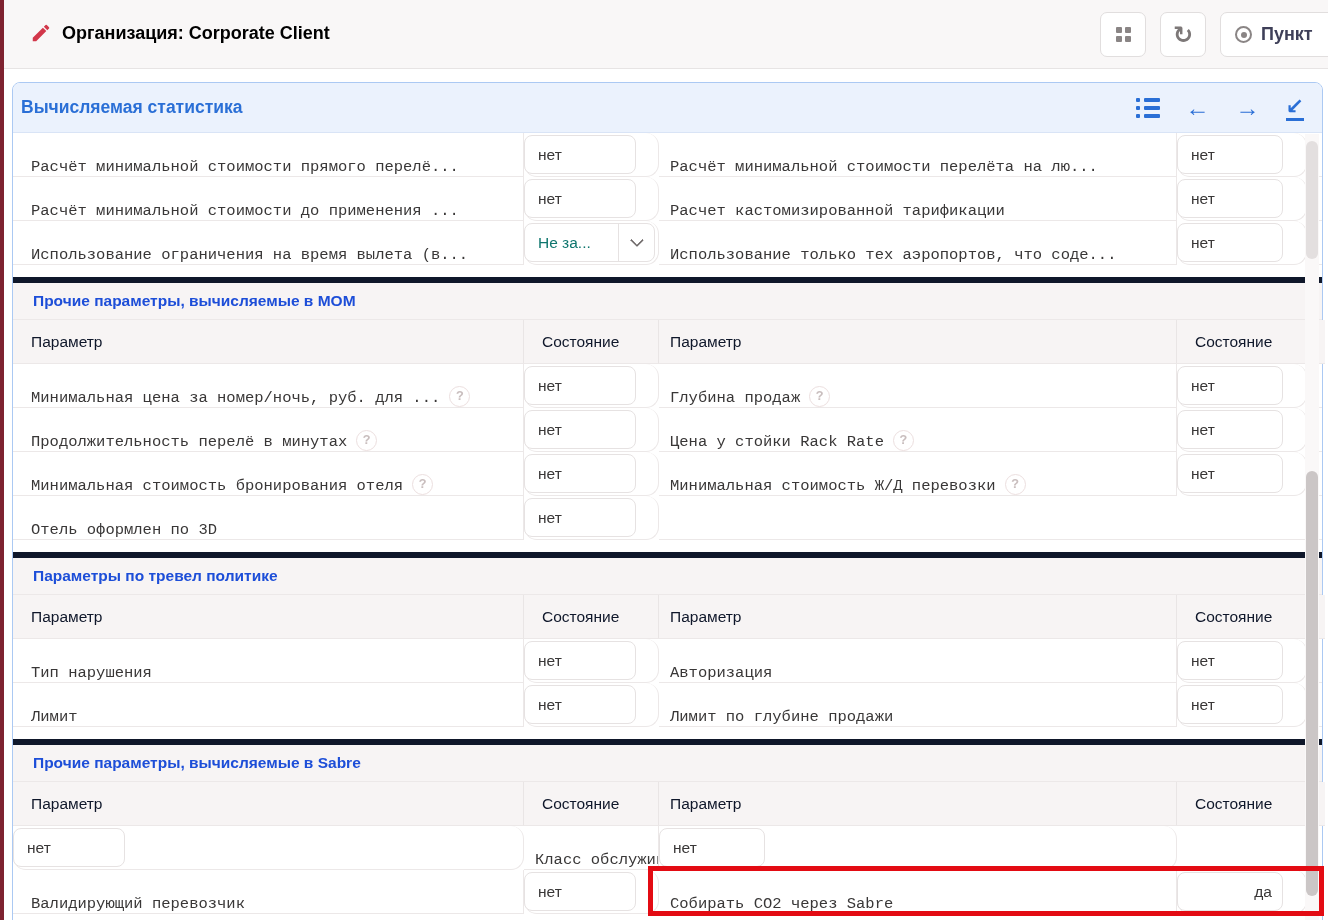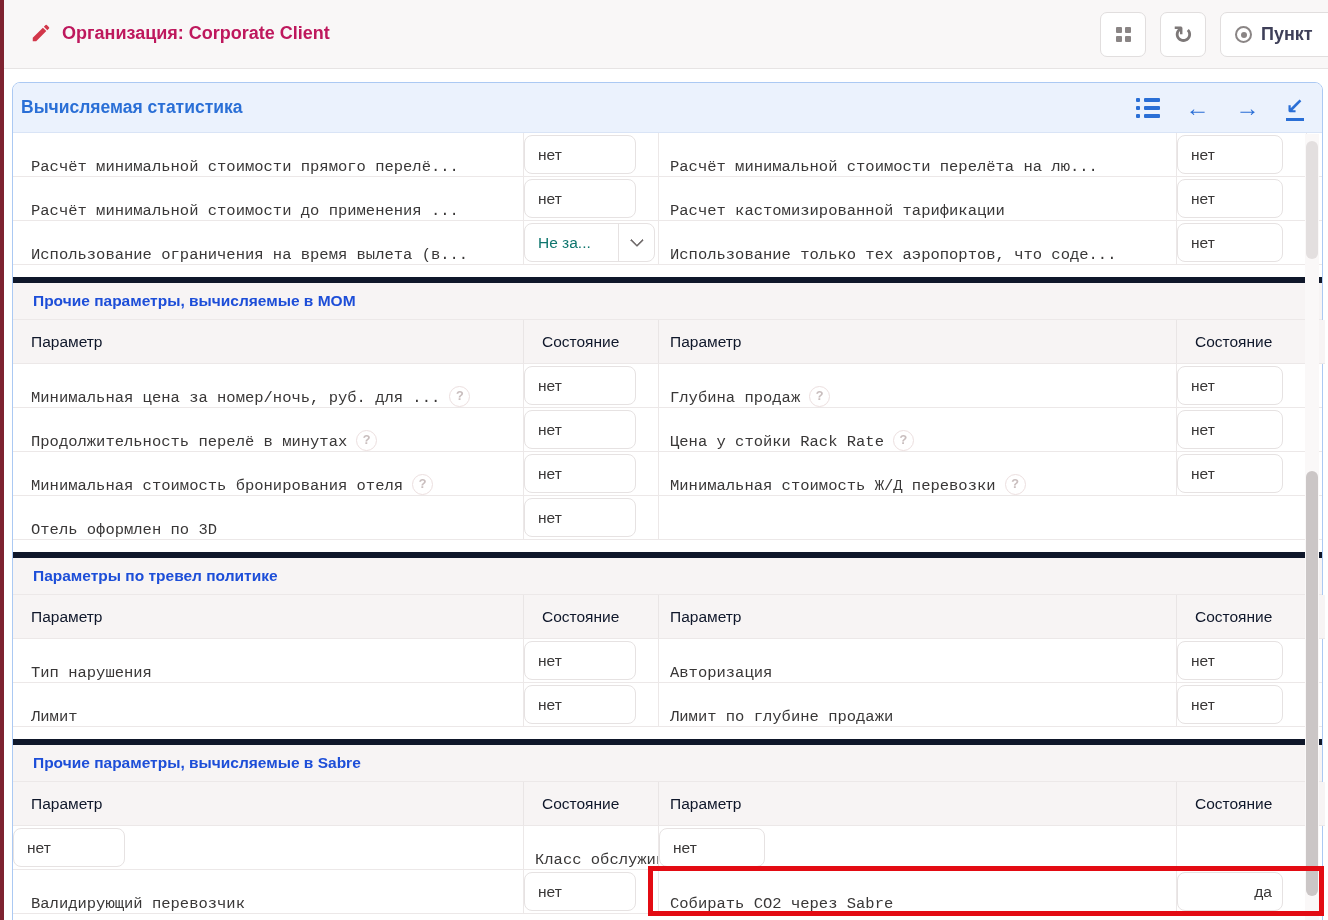--- a/index.html
+++ b/index.html
@@ -8,21 +8,21 @@
   body { position:relative; }
 
   
   .left-bar { position:absolute; left:0; top:0; width:4px; height:920px; background:#7e2230; z-index:40; }
 
   
   .win-header { position:absolute; left:0; top:0; width:1328px; height:69px;
     background:#f9f7f7; border-bottom:1px solid #e7e4e4; }
   .win-title-wrap { position:absolute; left:30px; top:22px; display:flex; align-items:center; gap:10px; }
   .pencil-icon { width:22px; height:22px; display:inline-block; }
-  .win-title { font-size:18px; font-weight:700; color:#be185d; }
+  .win-title { font-size:18px; font-weight:700; color:#000000; }
   .win-actions { position:absolute; right:-42px; top:12px; display:flex; gap:14px; }
   .hbtn { height:45px; background:#ffffff; border:1px solid #e1dede; border-radius:7px;
     display:flex; align-items:center; justify-content:center; gap:9px; cursor:pointer; }
   .hbtn.sq { width:46px; }
   .hbtn.wide { width:150px; padding:0 14px; justify-content:flex-start; }
   .grid-icon { display:grid; grid-template-columns:6px 6px; grid-template-rows:6px 6px; gap:3px; }
   .grid-icon span { background:#8a8585; border-radius:1px; }
   .refresh-icon { font-size:24px; color:#7d7878; line-height:1; font-weight:700; }
   .eye-icon { width:17px; height:17px; border:2px solid #8a8585; border-radius:50%;
     display:inline-flex; align-items:center; justify-content:center; }
@@ -43,21 +43,21 @@
   .list-icon i s { width:16px; height:3.5px; background:#2a6fd6; border-radius:1px; display:inline-block; }
   .tool.dock { border-bottom:3px solid #2a6fd6; padding-bottom:0px; font-size:22px; }
 
   
   .trow, .chrow { display:grid; grid-template-columns:511px 135px 518px 130px auto; }
   .trow { height:44px; }
   .cell { border-bottom:1px solid #ece8e8; position:relative; background:#ffffff; }
   .pcell { border-right:1px solid #ece8e8; display:flex; align-items:flex-end; padding-left:18px;
     font-size:15.5px; color:#393737; overflow:hidden; white-space:nowrap;font-family:Liberation Mono, monospace; }
   .pcell.c2 { padding-left:11px; }
-  .scell { border-right:1px solid #ece8e8; display:flex; align-items:center; }
+  .scell { border-right:1px solid #ece8e8; display:flex; align-items:center;border-radius:13px; }
   .strip { border-right:none; }
   .sbox { height:39px; flex:0 0 auto; width:112px; margin:0 0 0 0; background:#ffffff;
     border:1px solid #e6e2e2; border-radius:8px; font-size:15.5px; color:#393737;
     display:flex; align-items:center; padding:0 10px 0 13px; }
   .scell.s2 .sbox { width:106px; }
   .sbox.right { justify-content:flex-end; }
   .cell.blank { border-right:none; }
 
   .qicon { width:21px; height:21px; border:1px solid #ecdfdf; border-radius:50%; flex:0 0 auto;
     display:inline-flex; align-items:center; justify-content:center; margin-left:9px;

